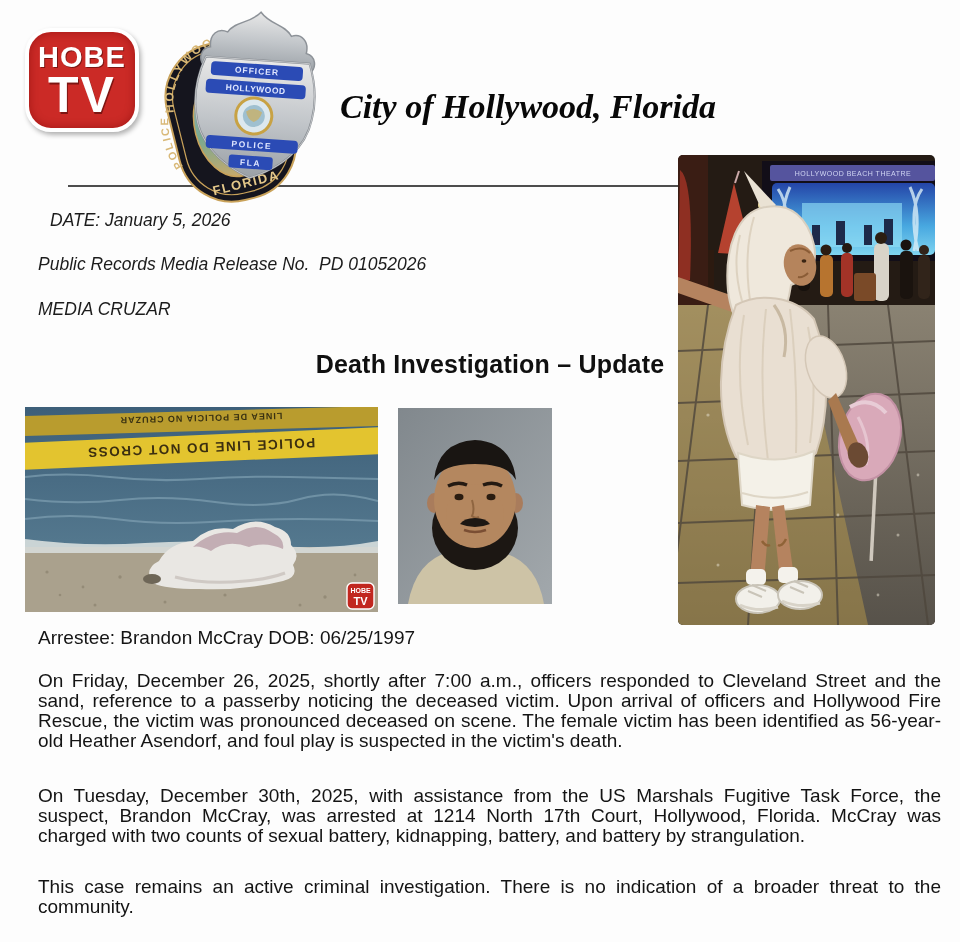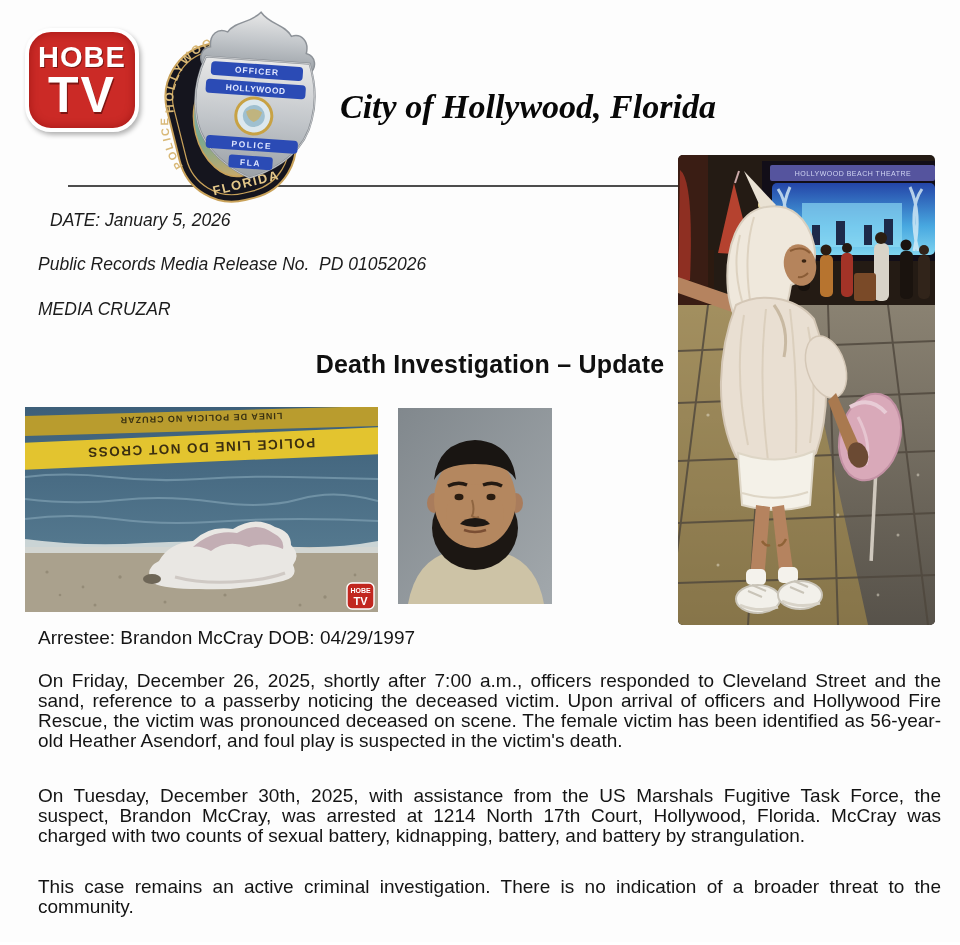--- a/index.html
+++ b/index.html
@@ -321,19 +321,19 @@
 
       <rect x="68" y="414" width="20" height="16" rx="5" fill="#f4f2ec"></rect>
       <rect x="100" y="412" width="20" height="16" rx="5" fill="#f4f2ec"></rect>
       <ellipse cx="80" cy="444" rx="22" ry="14" fill="#f2f0ea" stroke="#c9c4b8" stroke-width="2"></ellipse>
       <ellipse cx="122" cy="440" rx="22" ry="14" fill="#f2f0ea" stroke="#c9c4b8" stroke-width="2"></ellipse>
       <path d="M62,450 q18,8 38,2 M104,446 q18,8 38,2" stroke="#d8d3c8" stroke-width="3" fill="none"></path>
       <path d="M70,436 l14,6 M74,430 l14,6 M112,432 l14,6 M116,426 l14,6" stroke="#c9c4b8" stroke-width="2"></path>
     </g>
   </svg>
 
-  <div class="arrestee">Arrestee: Brandon McCray DOB: 04/29/1997</div>
+  <div class="arrestee">Arrestee: Brandon McCray DOB: 06/25/1997</div>
 
   <div class="para p1">On Friday, December 26, 2025, shortly after 7:00 a.m., officers responded to Cleveland Street and the sand, reference to a passerby noticing the deceased victim. Upon arrival of officers and Hollywood Fire Rescue, the victim was pronounced deceased on scene. The female victim has been identified as 56-year-old Heather Asendorf, and foul play is suspected in the victim's death.</div>
   <div class="para p2">On Tuesday, December 30th, 2025, with assistance from the US Marshals Fugitive Task Force, the suspect, Brandon McCray, was arrested at 1214 North 17th Court, Hollywood, Florida. McCray was charged with two counts of sexual battery, kidnapping, battery, and battery by strangulation.</div>
   <div class="para p3">This case remains an active criminal investigation. There is no indication of a broader threat to the community.</div>
 
 </div>
 
 </body></html>

